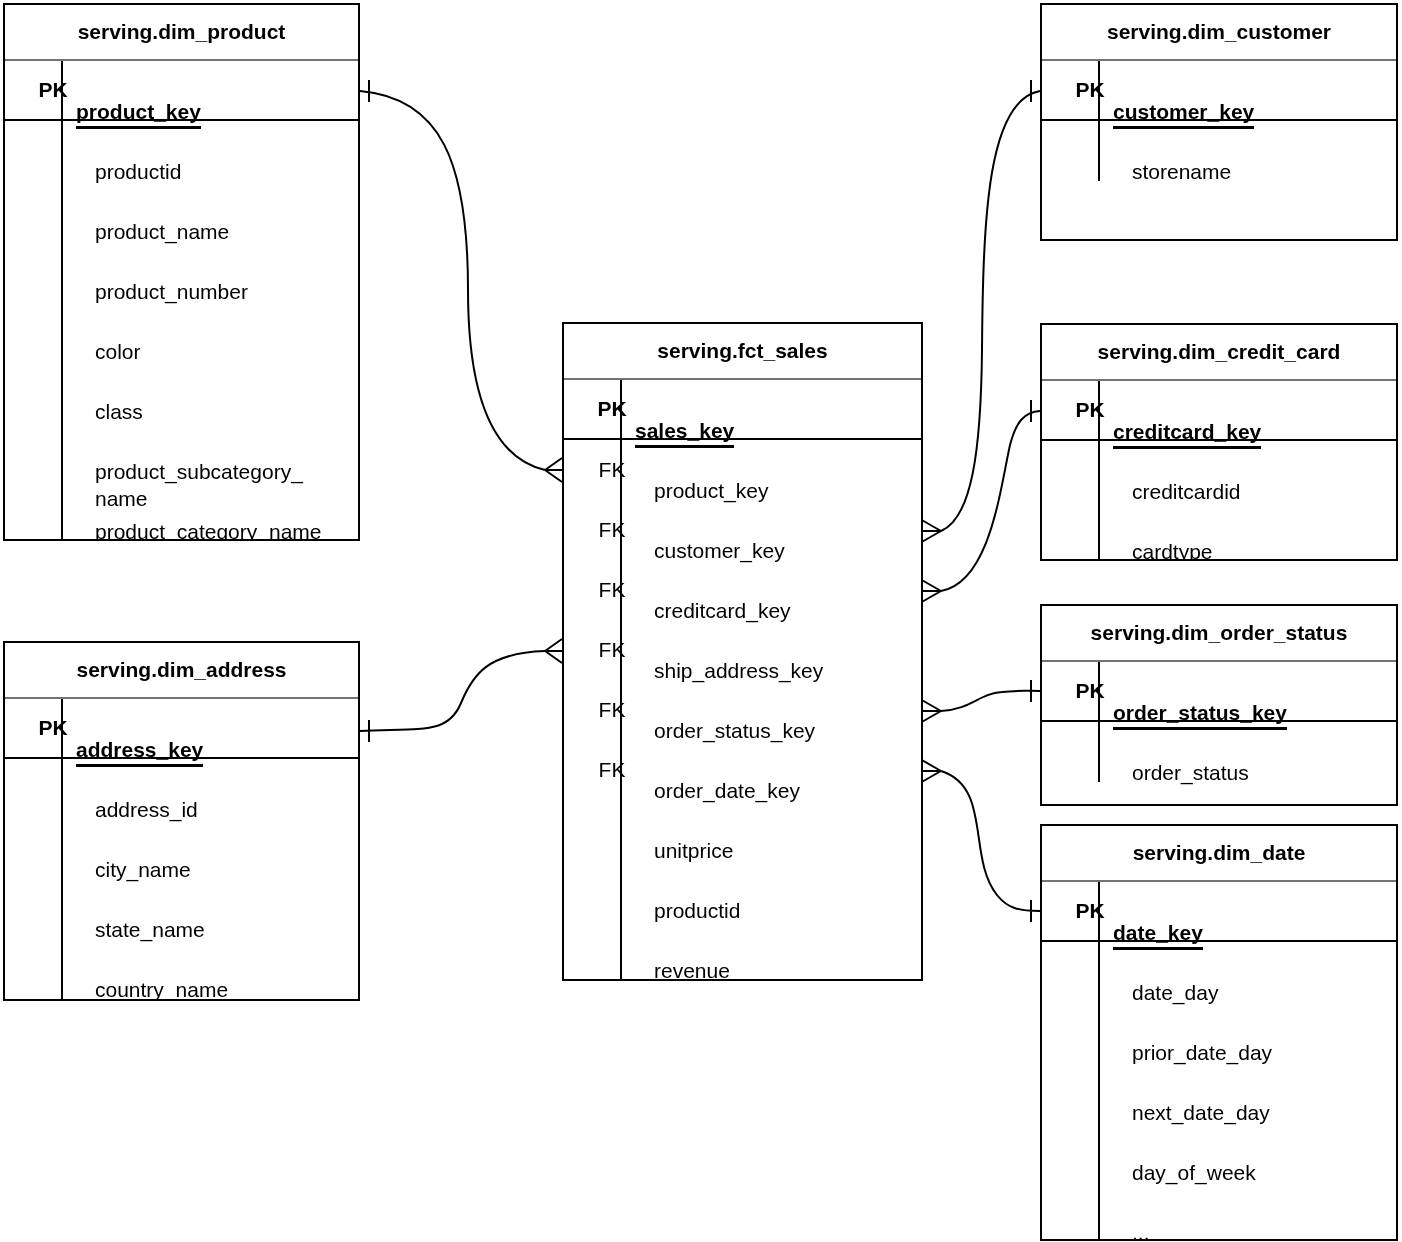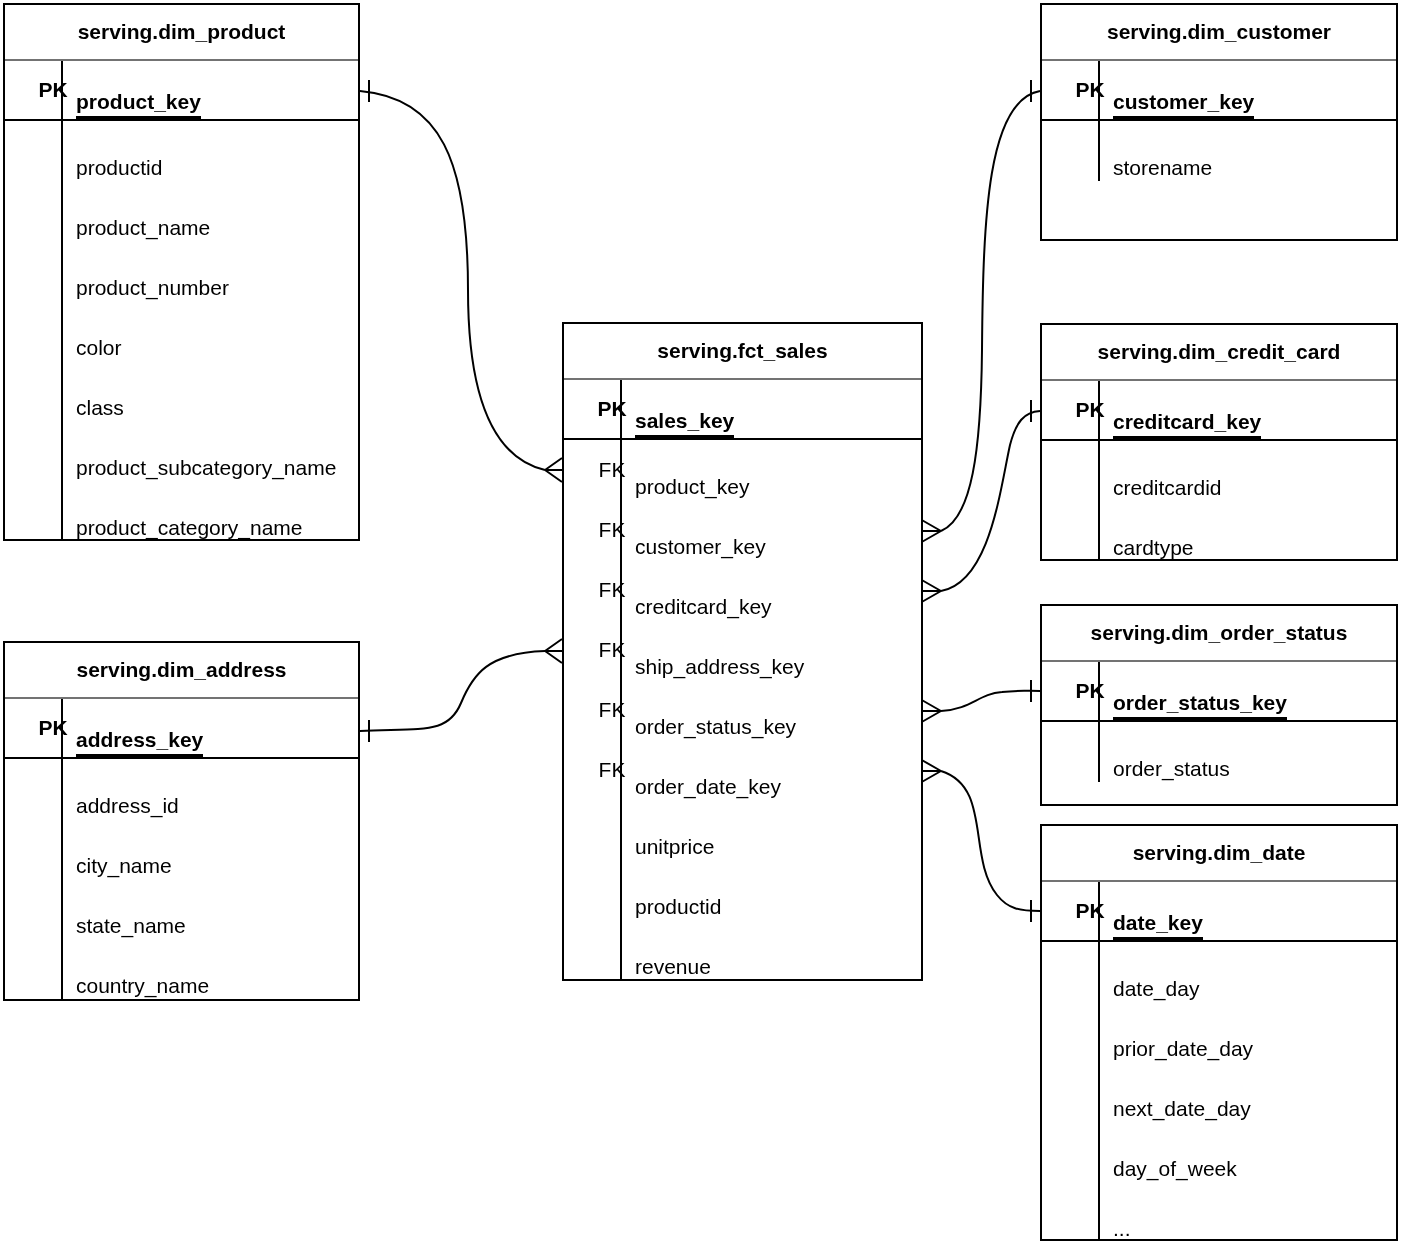--- a/index.html
+++ b/index.html
@@ -36,34 +36,35 @@
     width:58px;flex:none;
     border-right:2px solid #000000;
     display:flex;align-items:center;justify-content:center;
     font-size:21px;
     box-sizing:border-box;
     padding-left:40px;
   }
   .pkrow .kcol{font-weight:bold;}
   .fcol{
     flex:1;
-    display:flex;align-items:flex-end;
+    display:flex;align-items:flex-start;
     padding-left:13px;padding-right:6px;
     font-size:21px;
     line-height:27px;
     overflow-wrap:break-word;
     word-break:normal;
+    margin-top:37px;
   }
   .pkname{
     font-weight:bold;
     border-bottom:3px solid #000000;
     padding-bottom:1px;
   }
   .tbody{display:flex;flex-direction:column;}
-  .trow{height:60px;flex:none;display:flex;box-sizing:border-box;}
+  .trow{height:60px;flex:none;display:flex;box-sizing:border-box;gap:19px;}
   svg.wires{
     position:absolute;left:0;top:0;
     z-index:1;
     pointer-events:none;
   }
   svg.wires path, svg.wires line{
     stroke:#000000;stroke-width:2;fill:none;
   }
 </style>
 </head>

